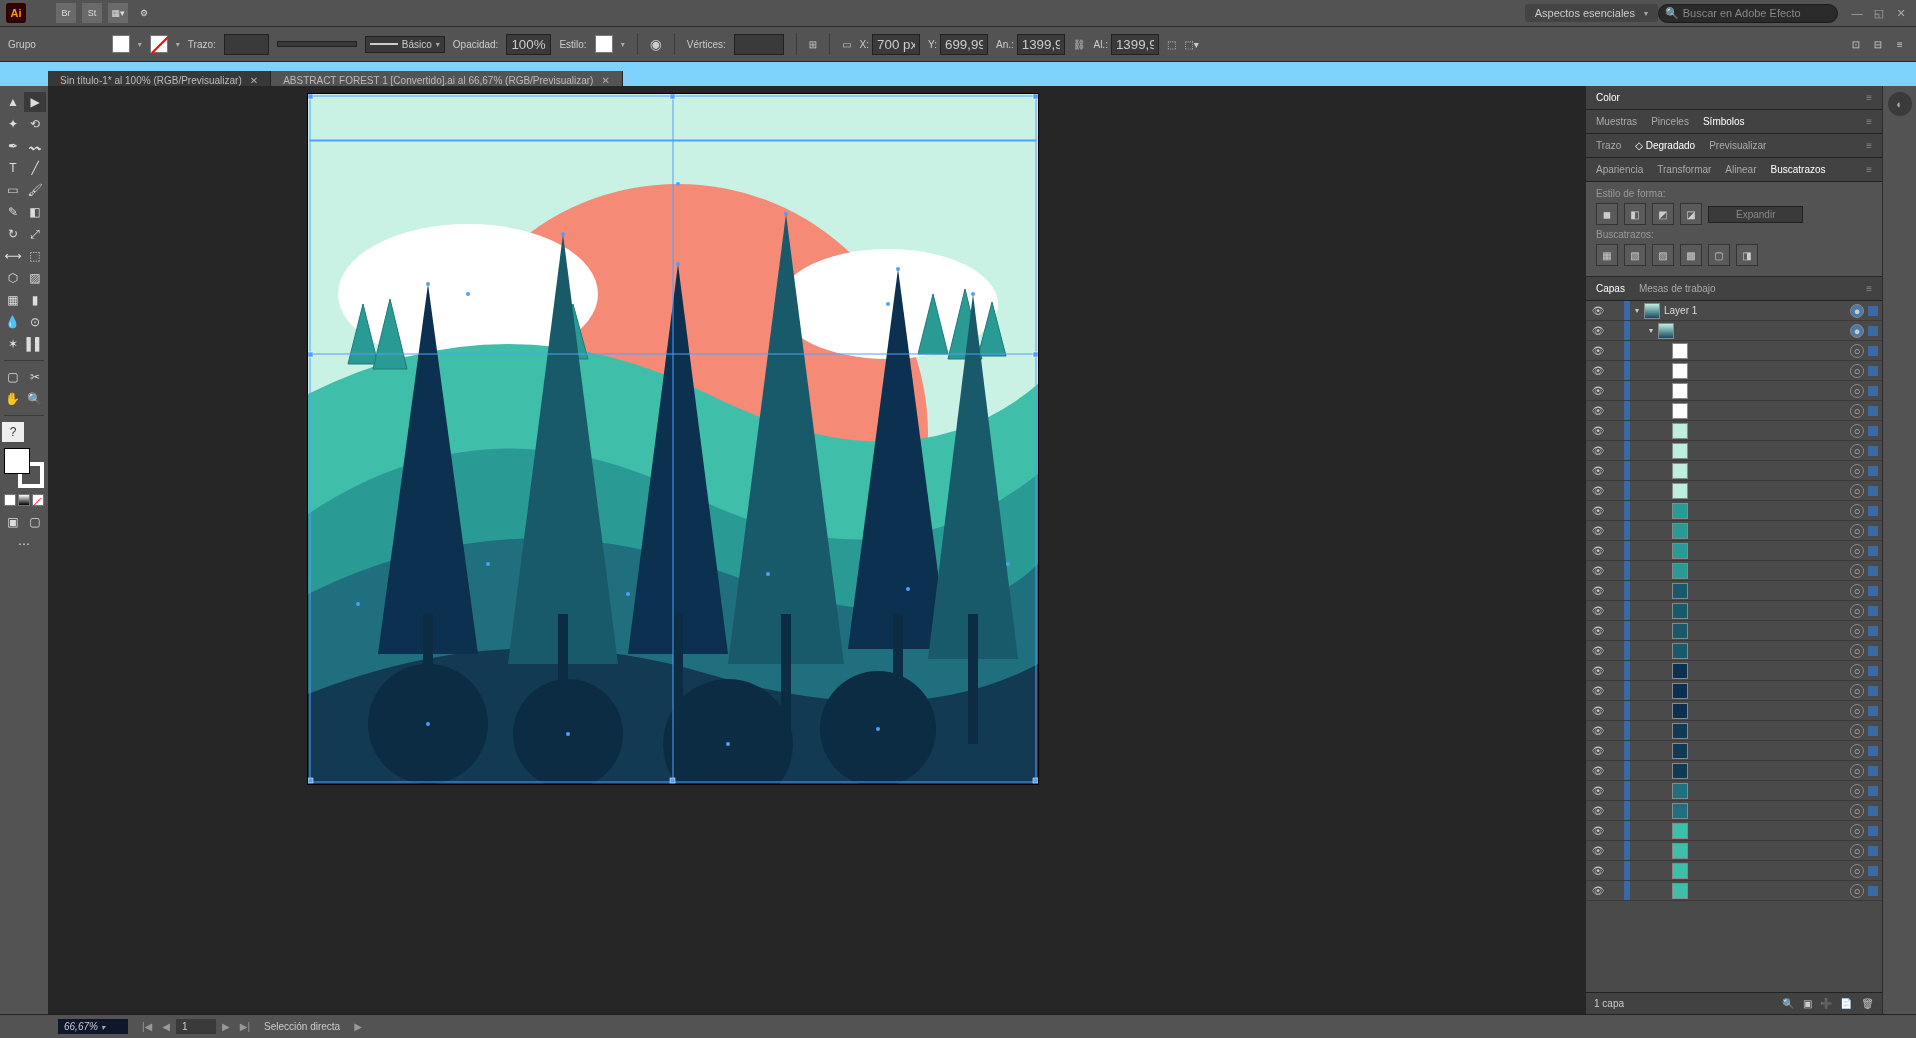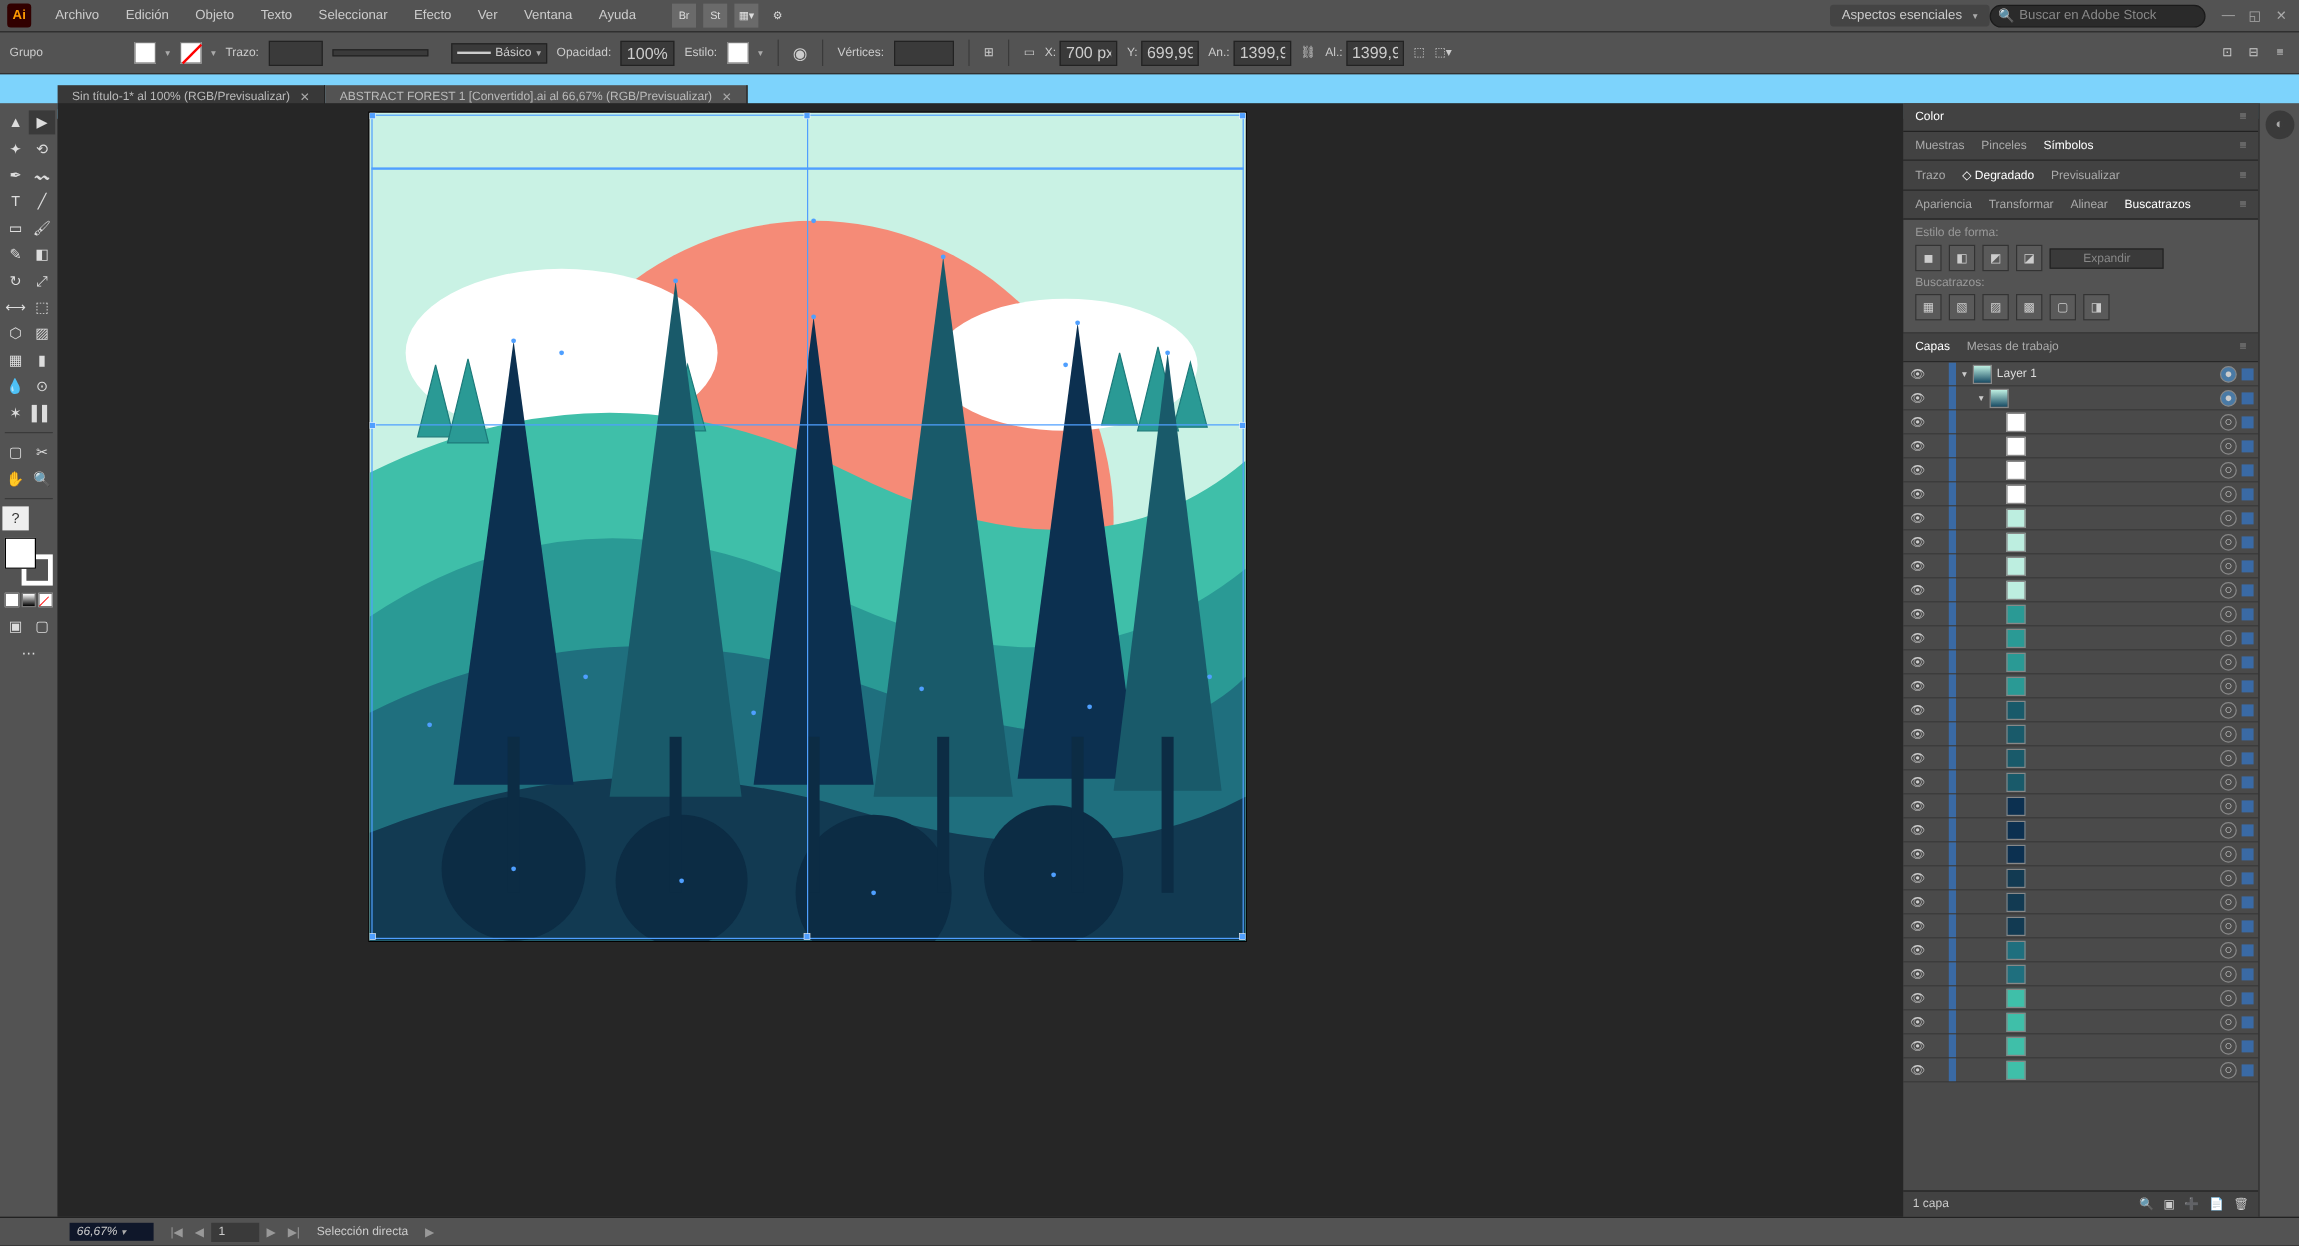--- a/index.html
+++ b/index.html
@@ -101,63 +101,52 @@
   .chev::after{content:"▾";font-size:8px;margin-left:3px;color:#aaa;}
   
   ::-webkit-scrollbar{width:10px;background:#3a3a3a;}
   ::-webkit-scrollbar-thumb{background:#666;}
 </style>
 </head>
 <body>
 
 <div class="menubar">
   <div class="ai-logo">Ai</div>
-  <div class="menu-items">
-    <div class="menu-item">Archivo</div>
-    <div class="menu-item">Edición</div>
-    <div class="menu-item">Objeto</div>
-    <div class="menu-item">Texto</div>
-    <div class="menu-item">Seleccionar</div>
-    <div class="menu-item">Efecto</div>
-    <div class="menu-item">Ver</div>
-    <div class="menu-item">Ventana</div>
-    <div class="menu-item">Ayuda</div>
-  </div>
   <div class="menu-icons-right">
     <div class="menu-icon-box">Br</div>
     <div class="menu-icon-box">St</div>
     <div class="menu-icon-box">▦▾</div>
     <div class="menu-icon-box" style="background:none;">⚙</div>
   </div>
   <div class="spacer"></div>
   <div class="workspace-dd chev">
     <span>Aspectos esenciales</span>
   </div>
   <div class="searchbox">
     <span>🔍</span>
-    <span>Buscar en Adobe Stock</span>
+    <span>Buscar en Adobe Efecto</span>
   </div>
   <div class="win-controls">
     <div class="win-btn">—</div>
     <div class="win-btn">◱</div>
     <div class="win-btn">✕</div>
   </div>
 </div>
 
 <div class="controlbar">
   <span class="ctrl-label">Grupo</span>
   <div style="width:60px"></div>
   <div class="ctrl-swatch" style="background:#fff"></div>
     <span class="ctrl-dd-arrow">▾</span>
   <div class="ctrl-swatch none" style="background:#fff"></div>
     <span class="ctrl-dd-arrow">▾</span>
   <span class="ctrl-label">Trazo:</span>
   <input class="ctrl-input" style="width: 45px;" value="">
   <div class="ctrl-input" style="width:80px;background:#3a3a3a;"></div>
-  <div class="ctrl-input" style="width:80px;display:flex;align-items:center;gap:4px;margin-left:11px;">
+  <div class="ctrl-input" style="width:80px;display:flex;align-items:center;gap:4px;">
     <span style="flex:1;height:2px;background:#ccc;"></span>
       <span>Básico</span>
       <span class="ctrl-dd-arrow">▾</span>
   </div>
   <span class="ctrl-label">Opacidad:</span>
   <input class="ctrl-input" style="width: 45px;" value="100%">
   <span class="ctrl-label">Estilo:</span>
   <div class="ctrl-swatch"></div>
     <span class="ctrl-dd-arrow">▾</span>
   <div class="ctrl-sep"></div>

